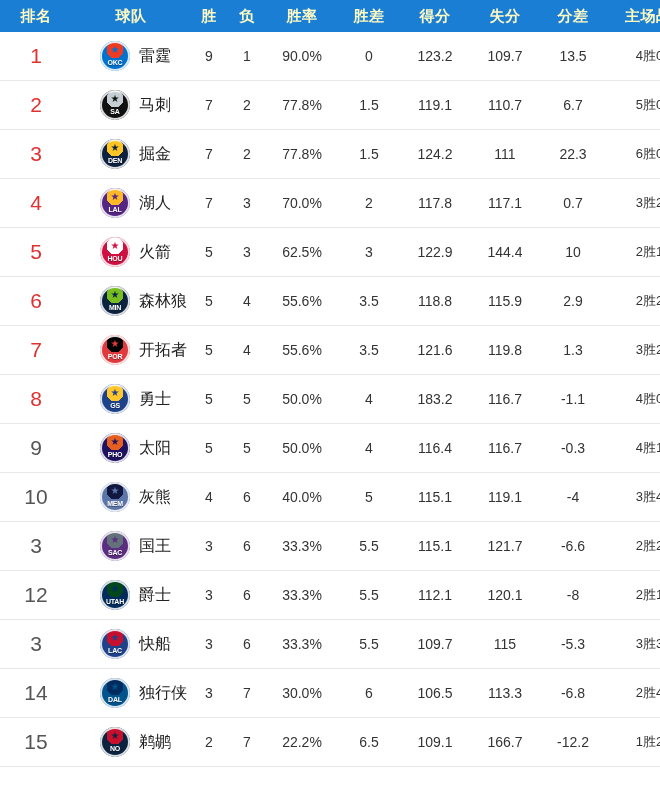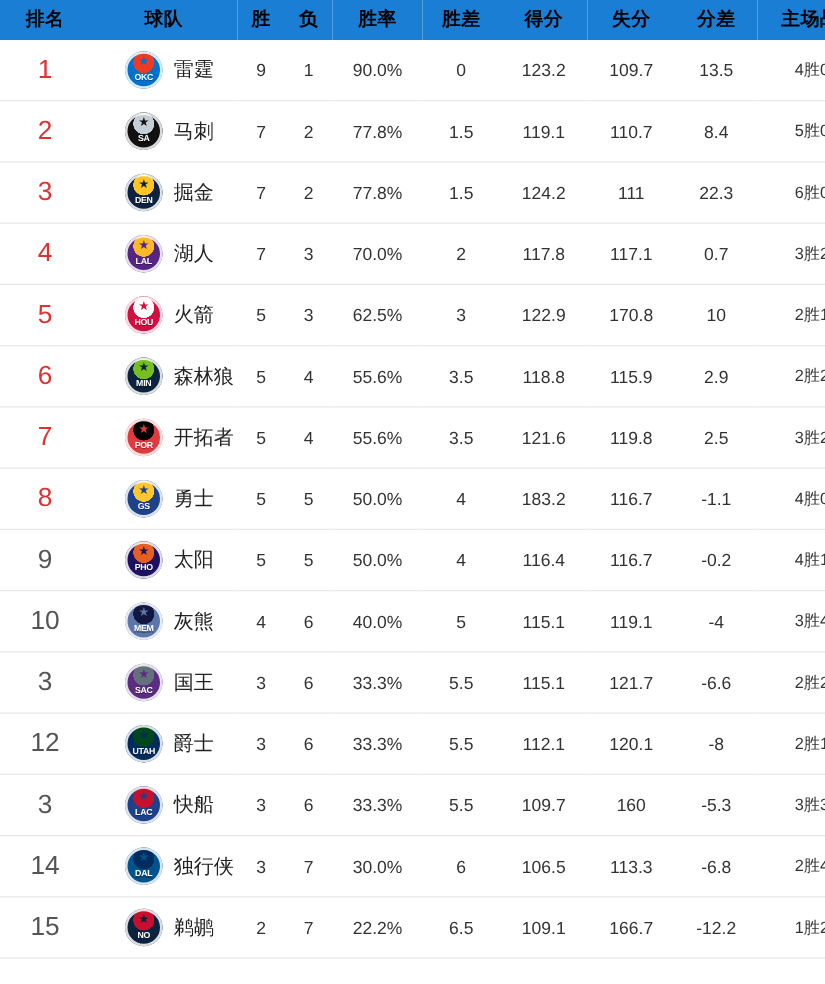--- a/index.html
+++ b/index.html
@@ -14,21 +14,21 @@
     color: #222;
     overflow: hidden;
   }
   .standings {
     width: 660px;
     border-collapse: collapse;
     table-layout: fixed;
   }
   .standings thead th {
     background: #1a7fd4;
-    color: #000000;
+    color: #fef9c3;
     font-size: 15px;
     font-weight: bold;
     height: 32px;
     line-height: 32px;
     padding: 0;
     text-align: center;
     letter-spacing: 0.5px;
   }
   .col-rank   { width: 72px; }
   .col-team   { width: 118px; }
@@ -161,21 +161,21 @@
             </span>
             <span class="team-name">马刺</span>
           </div>
         </td>
         <td><span class="num">7</span></td>
         <td><span class="num">2</span></td>
         <td><span class="pct">77.8%</span></td>
         <td><span class="num">1.5</span></td>
         <td><span class="num">119.1</span></td>
         <td><span class="num">110.7</span></td>
-        <td><span class="num">8.4</span></td>
+        <td><span class="num">6.7</span></td>
         <td><span class="home">5胜0负</span></td>
       </tr>
       <tr>
         <td><span class="rank top" style="color: rgb(224, 48, 48);">3</span></td>
         <td class="team-cell">
           <div class="team-inner">
             <span class="logo" style="background: radial-gradient(circle at 50% 30%, rgb(254, 197, 36) 0%, rgb(254, 197, 36) 32%, rgb(14, 34, 64) 33%, rgb(14, 34, 64) 100%);">
               <span class="glyph" style="color: rgb(14, 34, 64);">★</span>
               <span class="abbr">DEN</span>
             </span>
@@ -220,21 +220,21 @@
               <span class="abbr">HOU</span>
             </span>
             <span class="team-name">火箭</span>
           </div>
         </td>
         <td><span class="num">5</span></td>
         <td><span class="num">3</span></td>
         <td><span class="pct">62.5%</span></td>
         <td><span class="num">3</span></td>
         <td><span class="num">122.9</span></td>
-        <td><span class="num">170.8</span></td>
+        <td><span class="num">144.4</span></td>
         <td><span class="num">10</span></td>
         <td><span class="home">2胜1负</span></td>
       </tr>
       <tr>
         <td><span class="rank top" style="color: rgb(224, 48, 48);">6</span></td>
         <td class="team-cell">
           <div class="team-inner">
             <span class="logo" style="background: radial-gradient(circle at 50% 30%, rgb(120, 190, 32) 0%, rgb(120, 190, 32) 32%, rgb(12, 35, 64) 33%, rgb(12, 35, 64) 100%);">
               <span class="glyph" style="color: rgb(12, 35, 64);">★</span>
               <span class="abbr">MIN</span>
@@ -261,21 +261,21 @@
             </span>
             <span class="team-name">开拓者</span>
           </div>
         </td>
         <td><span class="num">5</span></td>
         <td><span class="num">4</span></td>
         <td><span class="pct">55.6%</span></td>
         <td><span class="num">3.5</span></td>
         <td><span class="num">121.6</span></td>
         <td><span class="num">119.8</span></td>
-        <td><span class="num">2.5</span></td>
+        <td><span class="num">1.3</span></td>
         <td><span class="home">3胜2负</span></td>
       </tr>
       <tr>
         <td><span class="rank top" style="color: rgb(224, 48, 48);">8</span></td>
         <td class="team-cell">
           <div class="team-inner">
             <span class="logo" style="background: radial-gradient(circle at 50% 30%, rgb(255, 199, 44) 0%, rgb(255, 199, 44) 32%, rgb(29, 66, 138) 33%, rgb(29, 66, 138) 100%);">
               <span class="glyph" style="color: rgb(29, 66, 138);">★</span>
               <span class="abbr">GS</span>
             </span>
@@ -301,21 +301,21 @@
             </span>
             <span class="team-name">太阳</span>
           </div>
         </td>
         <td><span class="num">5</span></td>
         <td><span class="num">5</span></td>
         <td><span class="pct">50.0%</span></td>
         <td><span class="num">4</span></td>
         <td><span class="num">116.4</span></td>
         <td><span class="num">116.7</span></td>
-        <td><span class="num">-0.2</span></td>
+        <td><span class="num">-0.3</span></td>
         <td><span class="home">4胜1负</span></td>
       </tr>
       <tr>
         <td><span class="rank">10</span></td>
         <td class="team-cell">
           <div class="team-inner">
             <span class="logo" style="background: radial-gradient(circle at 50% 30%, rgb(18, 23, 63) 0%, rgb(18, 23, 63) 32%, rgb(93, 118, 169) 33%, rgb(93, 118, 169) 100%);">
               <span class="glyph" style="color: rgb(93, 118, 169);">★</span>
               <span class="abbr">MEM</span>
             </span>
@@ -380,21 +380,21 @@
               <span class="abbr">LAC</span>
             </span>
             <span class="team-name">快船</span>
           </div>
         </td>
         <td><span class="num">3</span></td>
         <td><span class="num">6</span></td>
         <td><span class="pct">33.3%</span></td>
         <td><span class="num">5.5</span></td>
         <td><span class="num">109.7</span></td>
-        <td><span class="num">160</span></td>
+        <td><span class="num">115</span></td>
         <td><span class="num">-5.3</span></td>
         <td><span class="home">3胜3负</span></td>
       </tr>
       <tr>
         <td><span class="rank">14</span></td>
         <td class="team-cell">
           <div class="team-inner">
             <span class="logo" style="background: radial-gradient(circle at 50% 30%, rgb(0, 43, 94) 0%, rgb(0, 43, 94) 32%, rgb(0, 83, 140) 33%, rgb(0, 83, 140) 100%);">
               <span class="glyph" style="color: rgb(0, 83, 140);">★</span>
               <span class="abbr">DAL</span>

